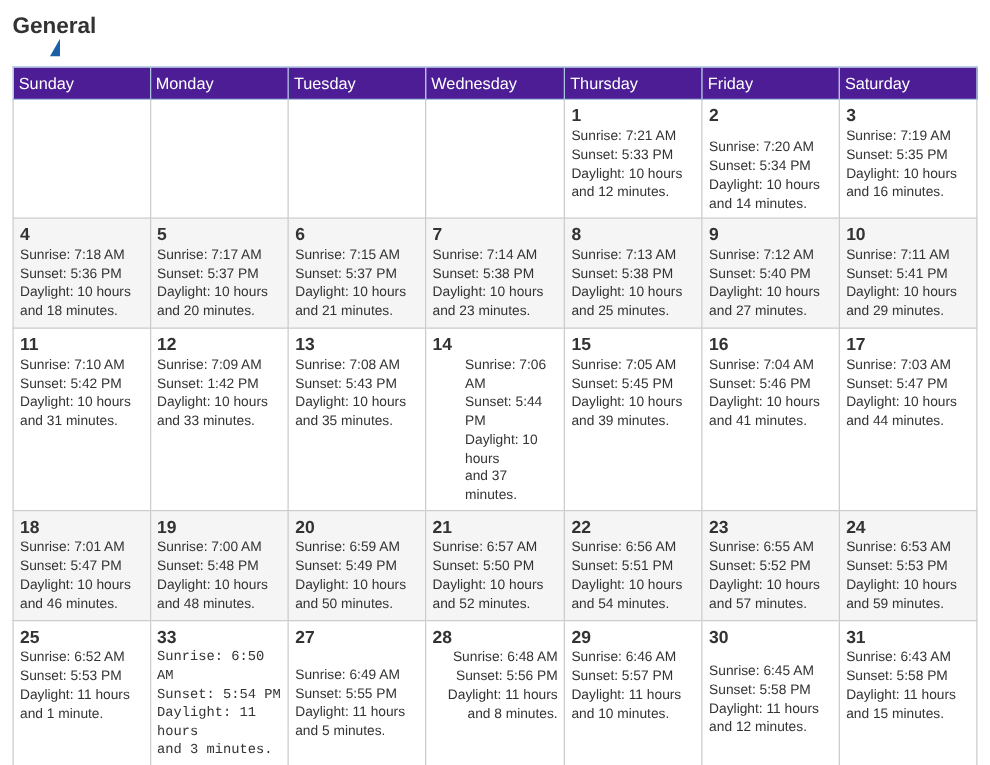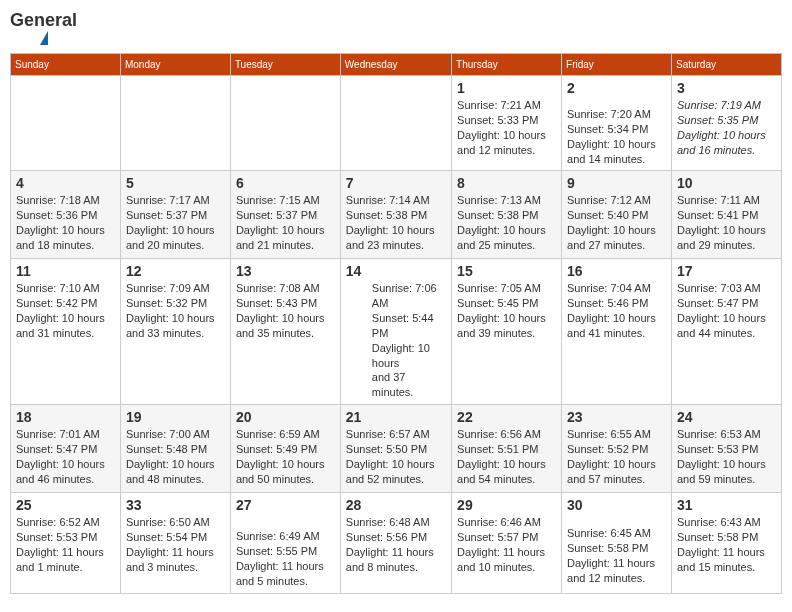--- a/index.html
+++ b/index.html
@@ -38,25 +38,25 @@
     .location {
       font-size: 16px;
       color: #555;
     }
     .calendar-table {
       width: 100%;
       border-collapse: collapse;
       font-size: 11px;
     }
     .calendar-table th {
-      background-color: #c2410c;
+      background-color: #4c1d95;
       color: #fff;
       padding: 5px 4px;
       text-align: left;
-      font-size: 10px;
+      font-size: 13px;
       font-weight: normal;
       border: 1px solid #aac4e0;
     }
     .calendar-table td {
       border: 1px solid #ccc;
       vertical-align: top;
       padding: 4px 5px;
       width: 113px;
       height: 88px;
       background: #fff;
@@ -129,21 +129,21 @@
         </td>
         <td>
           <span class="day-number">2</span>
           <div class="day-detail" style="white-space: pre-line; margin-top: 11px;">Sunrise: 7:20 AM
 Sunset: 5:34 PM
 Daylight: 10 hours
 and 14 minutes.</div>
         </td>
         <td>
           <span class="day-number">3</span>
-          <div class="day-detail" style="white-space: pre-line; font-style: italic;">Sunrise: 7:19 AM
+          <div class="day-detail" style="white-space: pre-line;">Sunrise: 7:19 AM
 Sunset: 5:35 PM
 Daylight: 10 hours
 and 16 minutes.</div>
         </td>
       </tr>
       <tr class="row-even">
         <td>
           <span class="day-number">4</span>
           <div class="day-detail" style="white-space: pre-line;">Sunrise: 7:18 AM
 Sunset: 5:36 PM
@@ -197,21 +197,21 @@
         <td>
           <span class="day-number">11</span>
           <div class="day-detail" style="white-space: pre-line;">Sunrise: 7:10 AM
 Sunset: 5:42 PM
 Daylight: 10 hours
 and 31 minutes.</div>
         </td>
         <td>
           <span class="day-number">12</span>
           <div class="day-detail" style="white-space: pre-line;">Sunrise: 7:09 AM
-Sunset: 5:32 PM
+Sunset: 1:42 PM
 Daylight: 10 hours
 and 33 minutes.</div>
         </td>
         <td>
           <span class="day-number">13</span>
           <div class="day-detail" style="white-space: pre-line;">Sunrise: 7:08 AM
 Sunset: 5:43 PM
 Daylight: 10 hours
 and 35 minutes.</div>
         </td>
@@ -298,35 +298,35 @@
       <tr class="row-odd">
         <td>
           <span class="day-number">25</span>
           <div class="day-detail" style="white-space: pre-line;">Sunrise: 6:52 AM
 Sunset: 5:53 PM
 Daylight: 11 hours
 and 1 minute.</div>
         </td>
         <td>
           <span class="day-number">33</span>
-          <div class="day-detail" style="white-space: pre-line;">Sunrise: 6:50 AM
+          <div class="day-detail" style="white-space: pre-line; font-family: Liberation Mono, monospace;">Sunrise: 6:50 AM
 Sunset: 5:54 PM
 Daylight: 11 hours
 and 3 minutes.</div>
         </td>
         <td>
           <span class="day-number">27</span>
           <div class="day-detail" style="white-space: pre-line; margin-top: 16px;">Sunrise: 6:49 AM
 Sunset: 5:55 PM
 Daylight: 11 hours
 and 5 minutes.</div>
         </td>
         <td>
           <span class="day-number">28</span>
-          <div class="day-detail" style="white-space: pre-line;">Sunrise: 6:48 AM
+          <div class="day-detail" style="white-space: pre-line; text-align: right;">Sunrise: 6:48 AM
 Sunset: 5:56 PM
 Daylight: 11 hours
 and 8 minutes.</div>
         </td>
         <td>
           <span class="day-number">29</span>
           <div class="day-detail" style="white-space: pre-line;">Sunrise: 6:46 AM
 Sunset: 5:57 PM
 Daylight: 11 hours
 and 10 minutes.</div>

